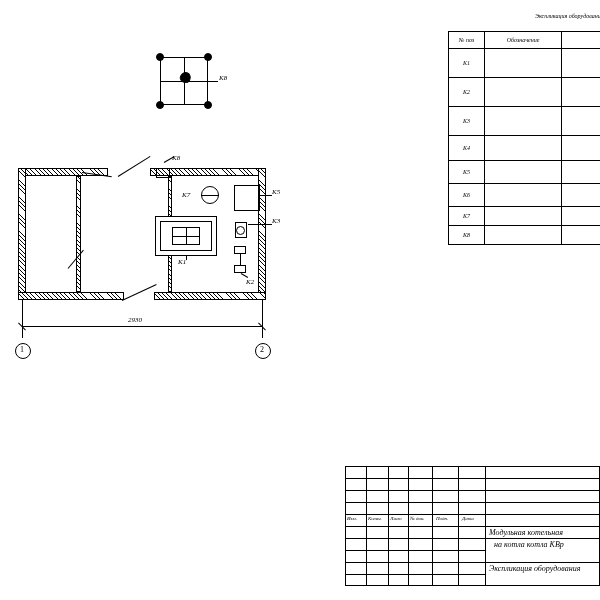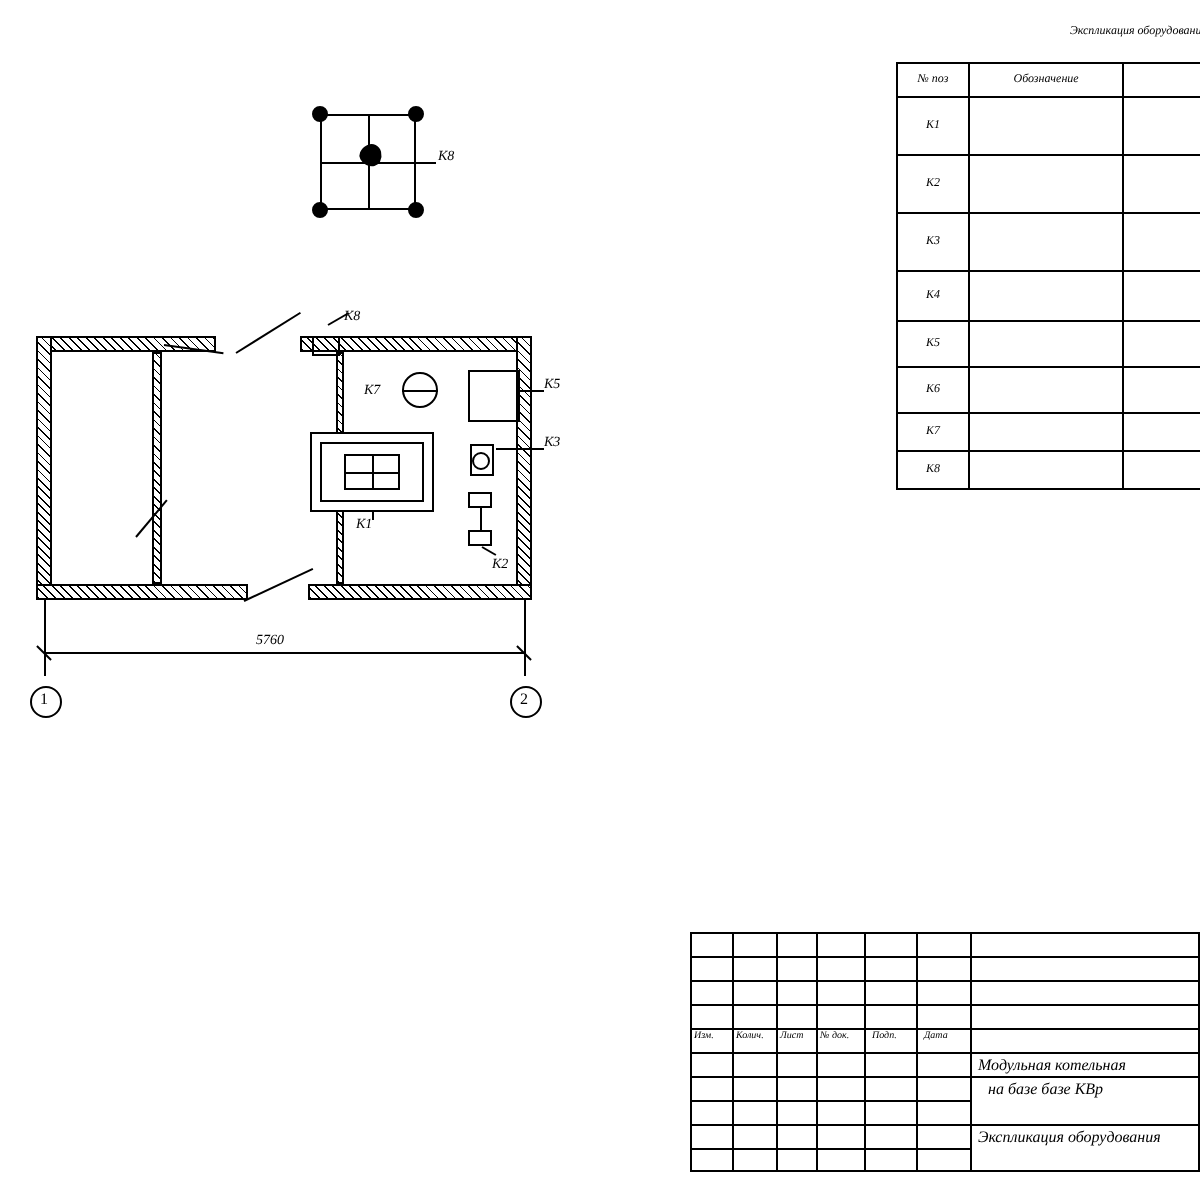--- a/index.html
+++ b/index.html
@@ -132,21 +132,21 @@
   <div class="circ" style="left:204px;top:101px;width:8px;height:8px;background:#000;"></div>
   <div class="circ" style="left:180px;top:72px;width:11px;height:11px;background:#000;transform:rotate(25deg);border-radius:50% 50% 50% 50%/60% 60% 40% 40%;"></div>
   <div class="ln" style="left:208px;top:81px;width:10px;height:1px;"></div>
   <div class="txt" style="left:219px;top:74px;font-size:7px;">K8</div>
 
   <div class="ln" style="left:22px;top:326px;width:240px;height:1px;"></div>
   <div class="ln" style="left:22px;top:300px;width:1px;height:38px;"></div>
   <div class="ln" style="left:262px;top:300px;width:1px;height:38px;"></div>
   <div class="ln" style="left:17px;top:326px;width:10px;height:1px;transform:rotate(45deg);"></div>
   <div class="ln" style="left:257px;top:326px;width:10px;height:1px;transform:rotate(45deg);"></div>
-  <div class="txt" style="left:128px;top:316px;font-size:7px;">5760</div>
+  <div class="txt" style="left:128px;top:316px;font-size:7px;">2930</div>
 
   <div class="circ" style="left:15px;top:343px;width:16px;height:16px;"></div>
   <div class="txt n" style="left:20px;top:345px;font-size:8px;">1</div>
   <div class="circ" style="left:255px;top:343px;width:16px;height:16px;"></div>
   <div class="txt n" style="left:260px;top:345px;font-size:8px;">2</div>
 
   <div class="frame" style="left:345px;top:466px;width:255px;height:120px;"></div>
 
   <div class="ln" style="left:345px;top:478px;width:255px;height:1px;"></div>
   <div class="ln" style="left:345px;top:490px;width:255px;height:1px;"></div>
@@ -166,16 +166,16 @@
   <div class="ln" style="left:485px;top:466px;width:1px;height:120px;"></div>
 
   <div class="txt" style="left:347px;top:516px;font-size:5px;">Изм.</div>
   <div class="txt" style="left:368px;top:516px;font-size:5px;">Колич.</div>
   <div class="txt" style="left:390px;top:516px;font-size:5px;">Лист</div>
   <div class="txt" style="left:410px;top:516px;font-size:5px;">№ док.</div>
   <div class="txt" style="left:436px;top:516px;font-size:5px;">Подп.</div>
   <div class="txt" style="left:462px;top:516px;font-size:5px;">Дата</div>
 
   <div class="txt" style="left:489px;top:528px;font-size:8px;">Модульная котельная</div>
-  <div class="txt" style="left:494px;top:540px;font-size:8px;">на базе базе КВр</div>
+  <div class="txt" style="left:494px;top:540px;font-size:8px;">на котла котла КВр</div>
   <div class="txt" style="left:489px;top:564px;font-size:8px;">Экспликация оборудования</div>
 
 </div>
 
 </body></html>

